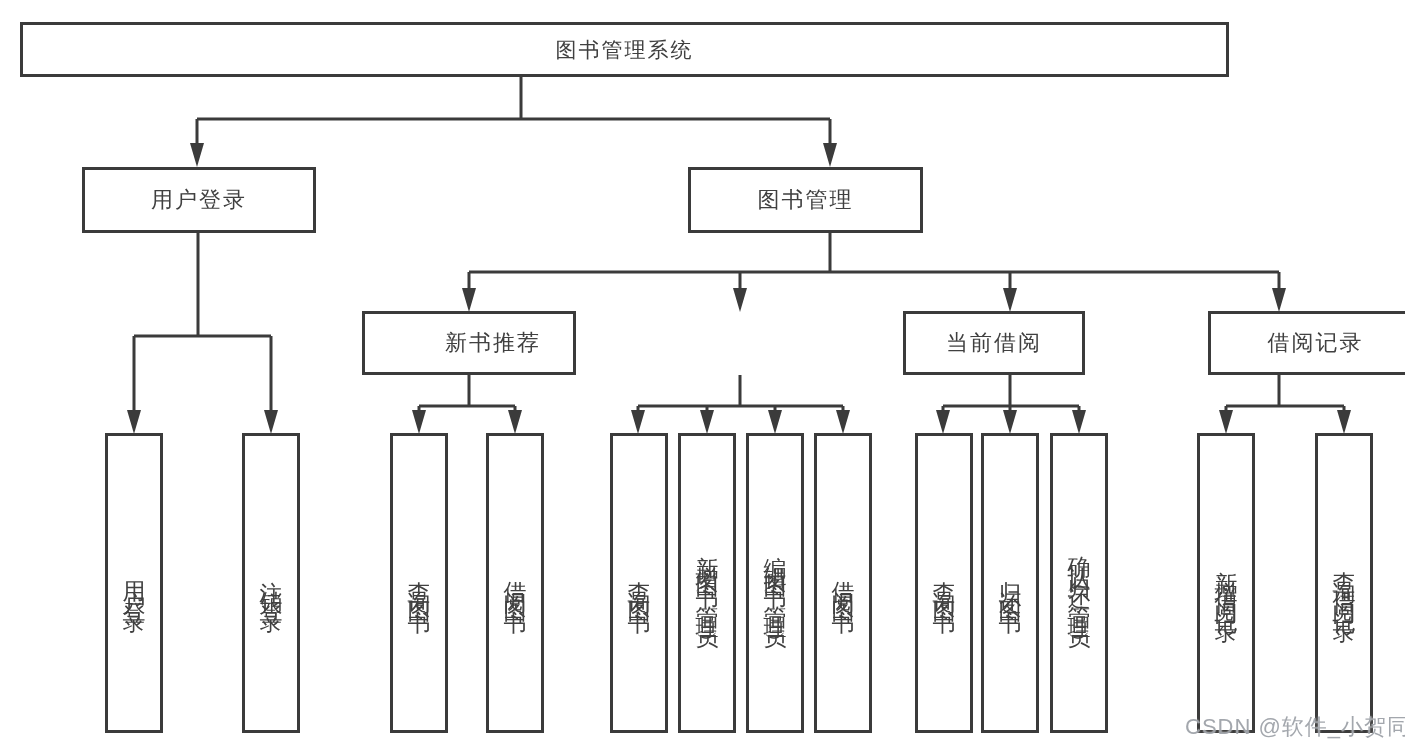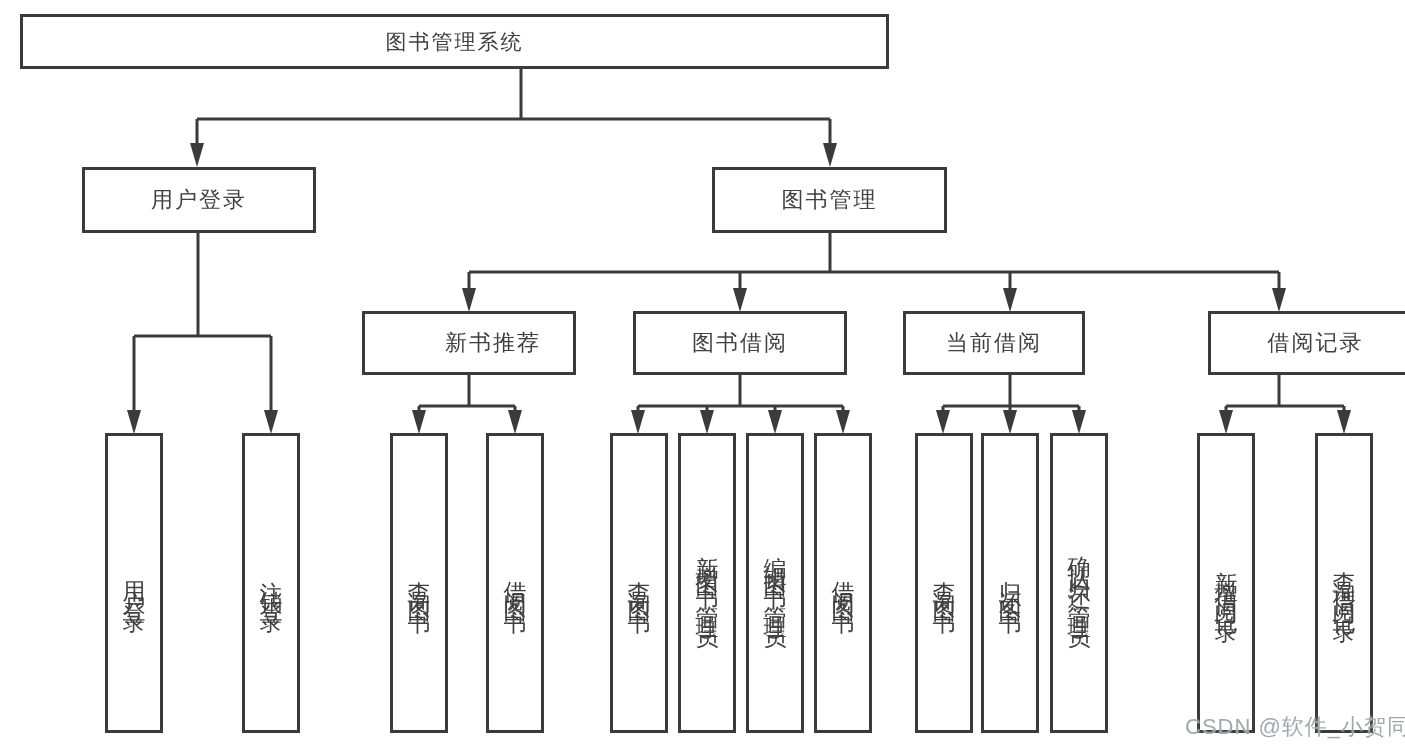--- a/index.html
+++ b/index.html
@@ -125,37 +125,34 @@
       <polygon points="1072,410 1086,410 1079,434"></polygon>
     </g>
 
     <g>
       <path d="M1279,375 V406 M1226,406 H1344 M1226,406 V414 M1344,406 V414"></path>
       <polygon points="1219,410 1233,410 1226,434"></polygon>
       <polygon points="1337,410 1351,410 1344,434"></polygon>
     </g>
   </svg>
 
-  <div class="box root" style="left:20px; top:14px; width:869px; height:55px;">
+  <div class="box root" style="left:20px; top:22px; width:1209px; height:55px;">
     <span>图书管理系统</span>
   </div>
 
   <div class="box" style="left:82px; top:167px; width:234px; height:66px;">
     <span>用户登录</span>
   </div>
-  <div class="box" style="left:712px; top:167px; width:235px; height:66px;">
+  <div class="box" style="left:688px; top:167px; width:235px; height:66px;">
     <span>图书管理</span>
   </div>
 
   <div class="box" style="left:362px; top:311px; width:214px; height:64px;padding-left:48px;">
     <span>新书推荐</span>
   </div>
-  <div class="box" style="left:633px; top:311px; width:214px; height:64px;">
-    <span>图书借阅</span>
-  </div>
   <div class="box" style="left:903px; top:311px; width:182px; height:64px;">
     <span>当前借阅</span>
   </div>
   <div class="box" style="left:1172px; top:311px; width:215px; height:64px;margin-left:36px;">
     <span>借阅记录</span>
   </div>
 
   <div class="leaf" style="left:105px;">
     <span>用户登录</span>
   </div>

